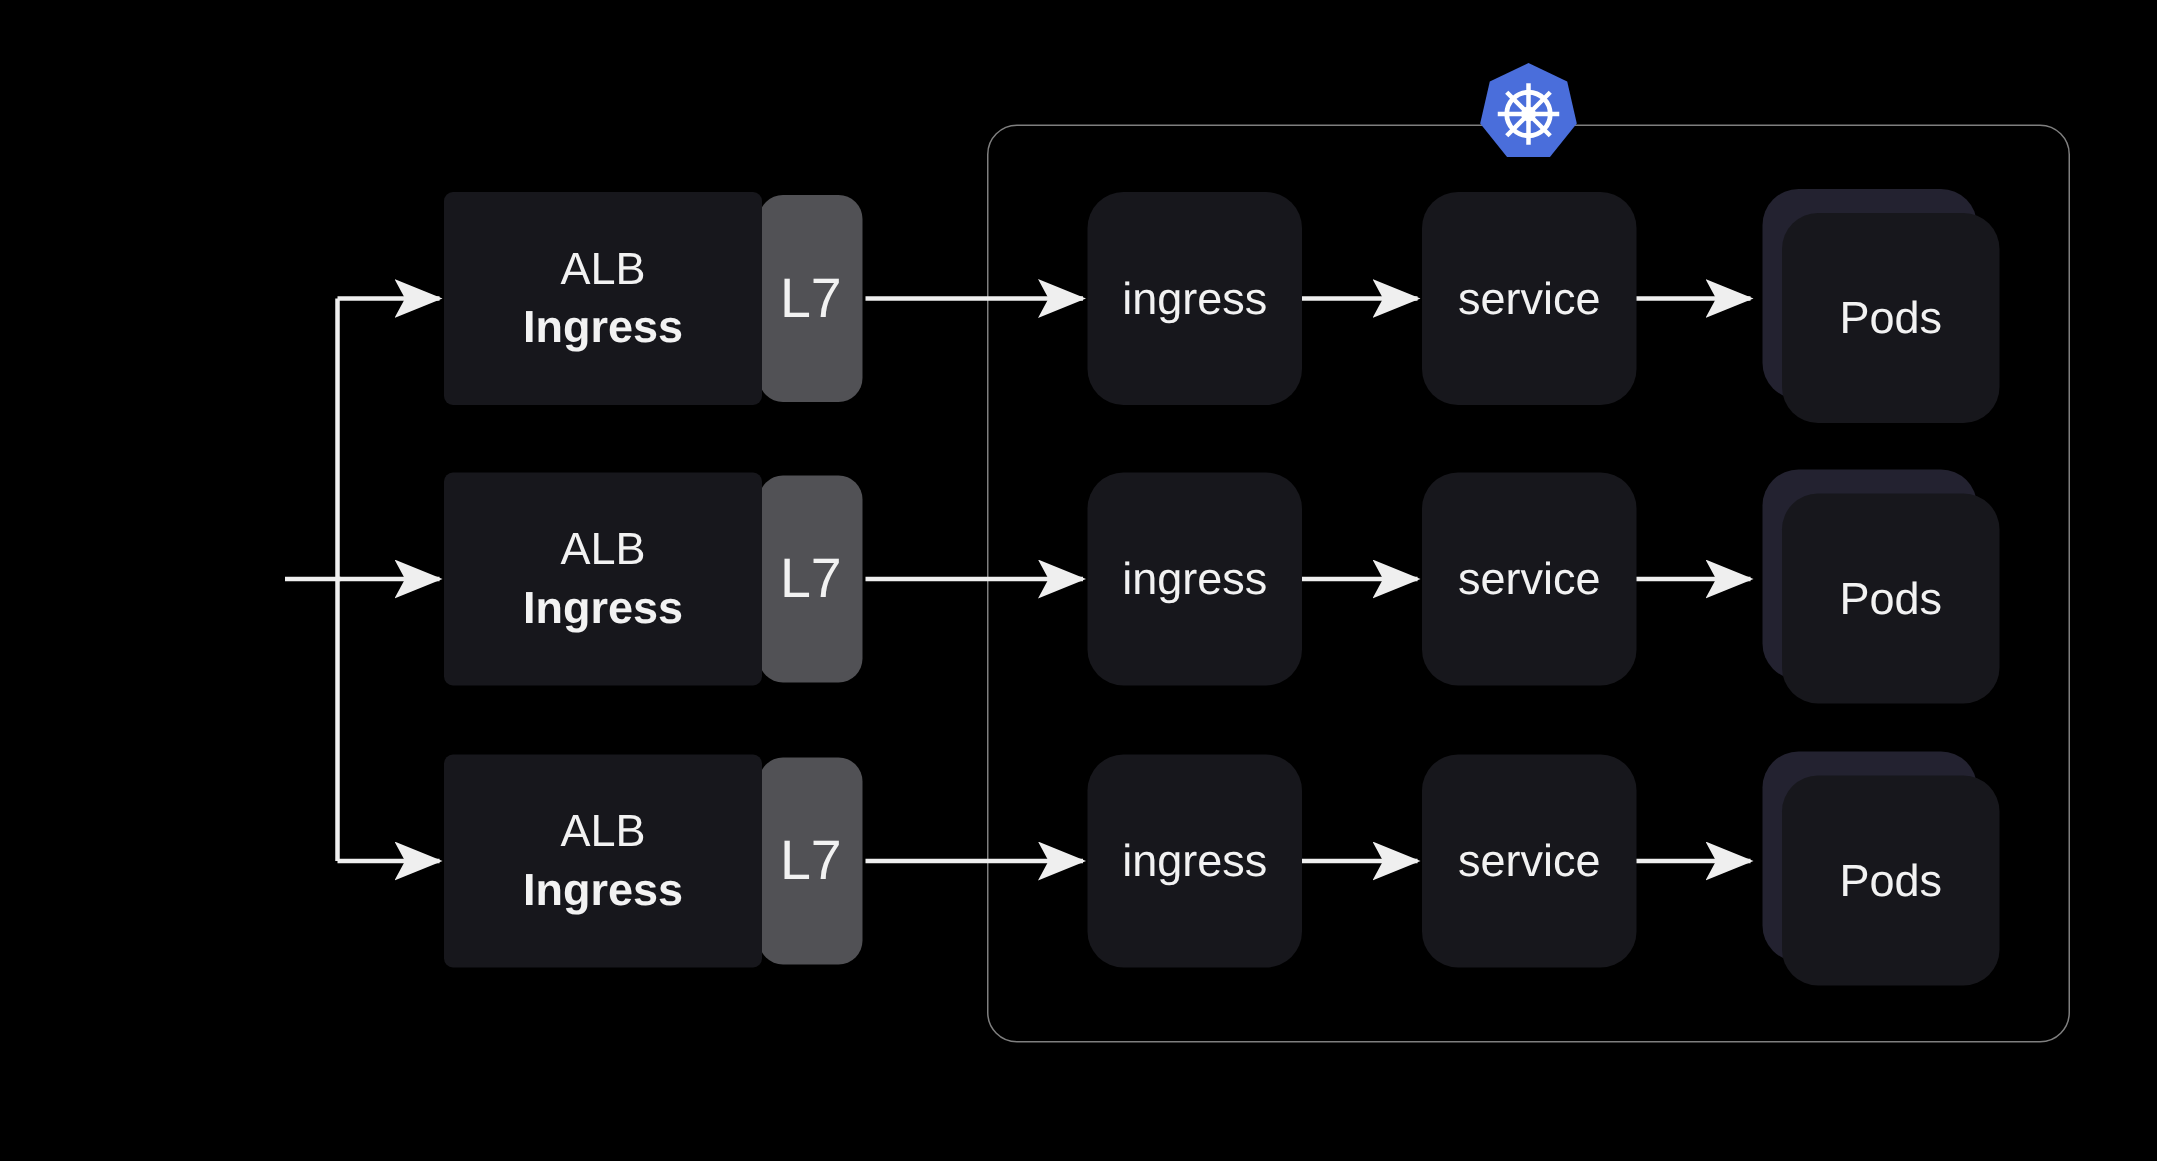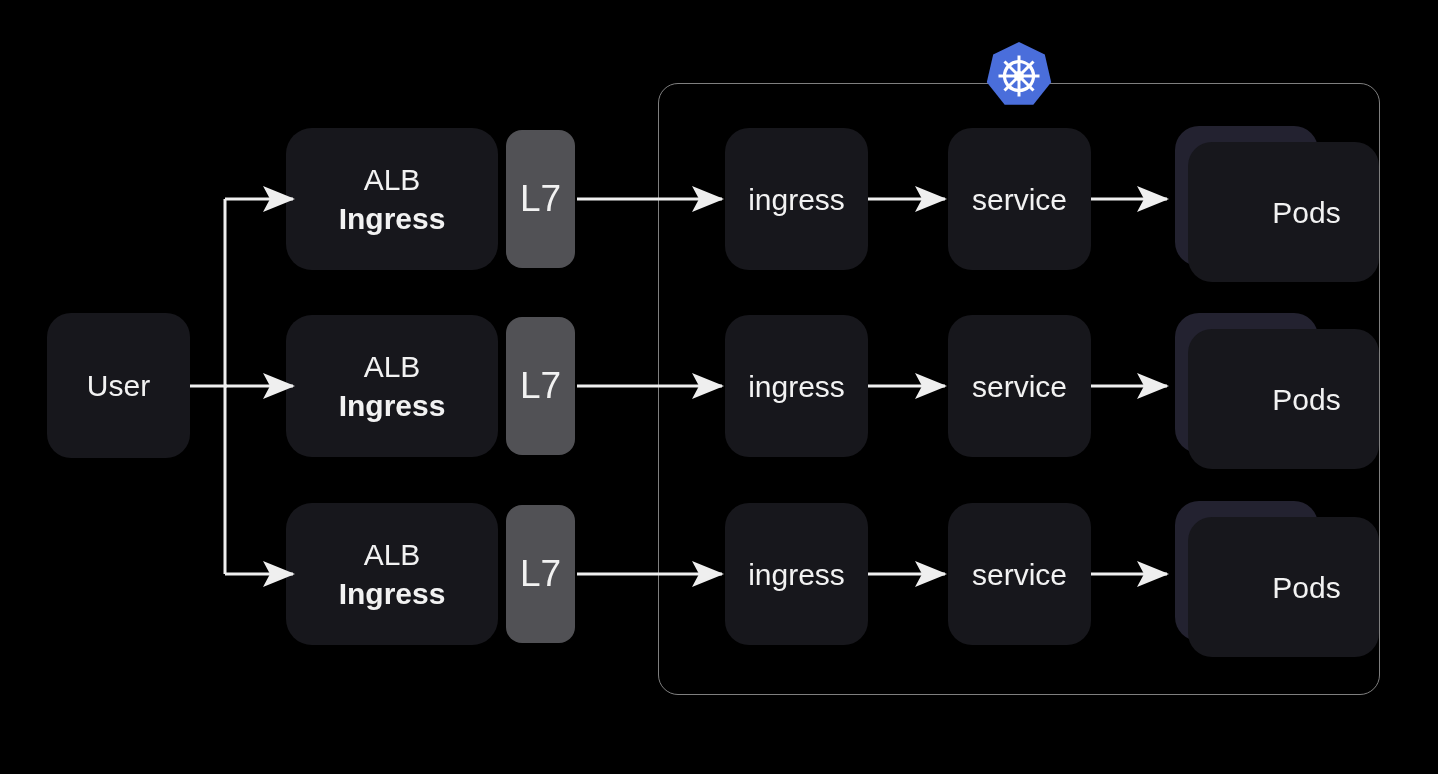--- a/index.html
+++ b/index.html
@@ -41,41 +41,41 @@
     justify-content: center;
     flex-direction: column;
     font-size: 30px;
     z-index: 2;
     line-height: 1.3;
   }
   .node.h142 { height: 142px; }
 
   .user-node  { left: 47px;  top: 313px; width: 143px; height: 145px; }
 
-  .alb-node     { left: 286px; width: 212px; border-radius: 26px; text-align: right; }
+  .alb-node     { left: 296px; width: 212px; border-radius: 6px; text-align: right; }
   .l7-badge {
     position: absolute;
     left: 506px; width: 69px; height: 138px;
     background: var(--l7-fill, #515155);
     color: var(--text, #f2f2f2);
     border-radius: 16px;
     display: flex; align-items: center; justify-content: center;
     font-size: 37px;
     z-index: 1;
   }
   .ingress-node { left: 725px; width: 143px; }
   .service-node { left: 948px; width: 143px; }
   .pods-back {
     position: absolute;
     left: 1175px; width: 143px; height: 140px;
     background: var(--pods-back-fill, #232230);
     border-radius: 24px;
     z-index: 1;
   }
-  .pods-front { left: 1188px; width: 145px; height: 140px; z-index: 2; padding-left: 46px; }
+  .pods-front { left: 1188px; width: 145px; height: 140px; z-index: 2; }
 
   .row0 .node.h142, .row0 .l7-pos { top: 128px; }
   .row1 .node.h142, .row1 .l7-pos { top: 315px; }
   .row2 .node.h142, .row2 .l7-pos { top: 503px; }
 
   .row0 .l7-badge { top: 130px; }
   .row1 .l7-badge { top: 317px; }
   .row2 .l7-badge { top: 505px; }
 
   .row0 .pods-back { top: 126px; }
@@ -136,23 +136,20 @@
           <line x1="34" y1="35" x2="34" y2="55.5"></line>
           <line x1="34" y1="35" x2="19.5" y2="49.5"></line>
           <line x1="34" y1="35" x2="13.5" y2="35"></line>
           <line x1="34" y1="35" x2="19.5" y2="20.5"></line>
         </g>
         <circle cx="34" cy="35" r="5" fill="#ffffff" stroke="none"></circle>
       </g>
     </svg>
   </div>
 
-  <div class="node user-node">
-    <span>User</span>
-  </div>
 
   <div class="row0">
     <div class="node h142 alb-node">
       <div>ALB</div>
       <div class="alb-line2">Ingress</div>
     </div>
     <div class="l7-badge">L7</div>
     <div class="node h142 ingress-node">ingress</div>
     <div class="node h142 service-node">service</div>
     <div class="pods-back"></div>

